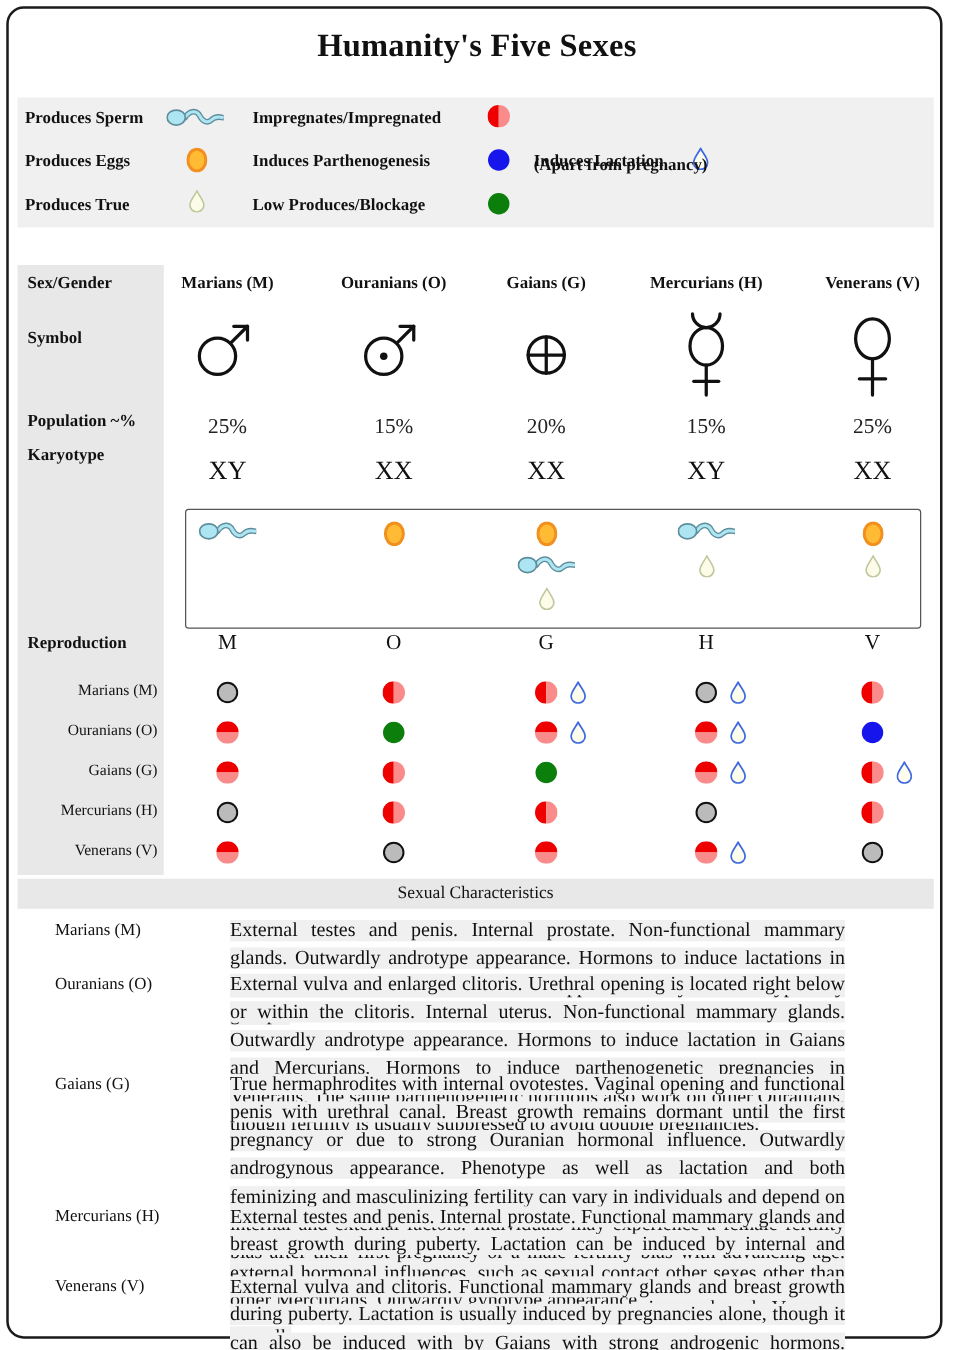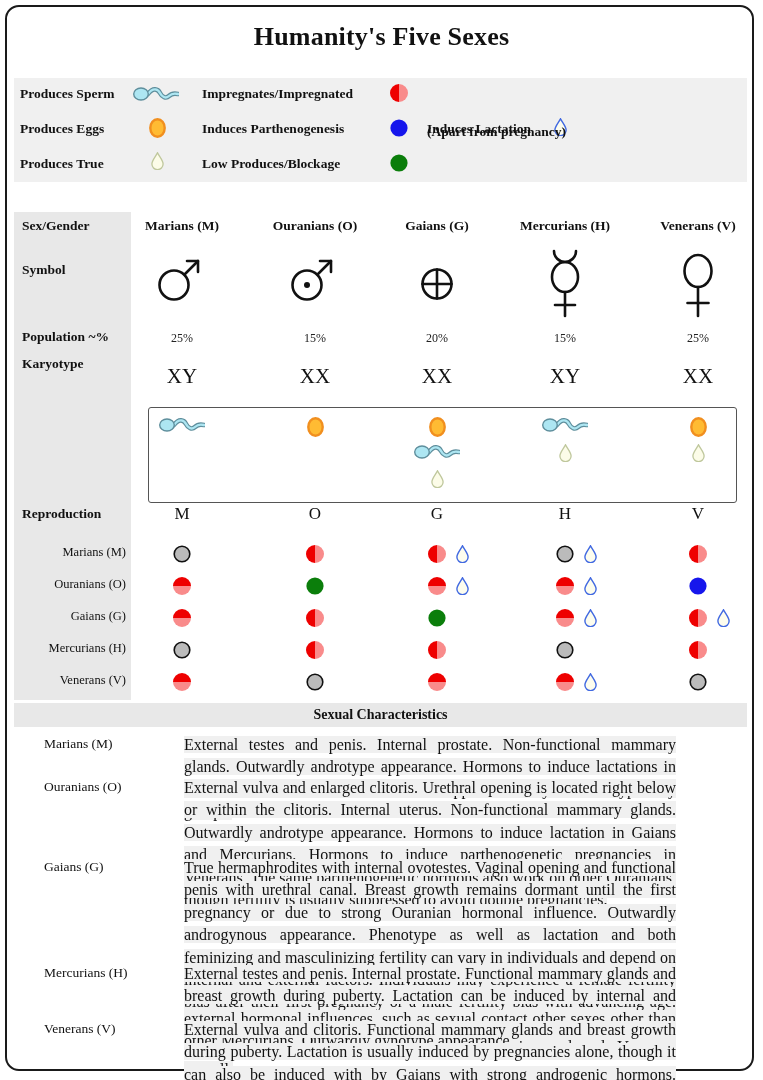--- a/index.html
+++ b/index.html
@@ -10,27 +10,27 @@
   .title{position:absolute;top:22px;left:0;width:763px;text-align:center;
          font-size:26px;font-weight:bold;letter-spacing:.2px;}
   .legend-block{position:absolute;left:14px;top:78px;width:733px;height:104px;background:#F0F0F0;}
   .abs{position:absolute;}
   .lg-label{font-size:13.5px;font-weight:bold;white-space:nowrap;text-align:center;}
   .lg-sub{font-size:13.5px;font-weight:bold;white-space:nowrap;}
   .labelcol{position:absolute;left:14px;top:212px;width:117px;height:488px;background:#E8E8E8;}
   .rowhead{position:absolute;left:22px;font-size:13.5px;font-weight:bold;white-space:nowrap;}
   .mrowlabel{position:absolute;left:8px;width:118px;text-align:right;font-size:12.5px;white-space:nowrap;}
   .colhead{position:absolute;width:150px;text-align:center;font-size:13.5px;font-weight:bold;white-space:nowrap;}
-  .pop{position:absolute;width:100px;text-align:center;font-size:12px;color:#222;}
+  .pop{position:absolute;width:100px;text-align:center;font-size:17px;color:#222;}
   .kary{position:absolute;width:100px;text-align:center;font-size:21px;color:#111;}
   .letter{position:absolute;width:60px;text-align:center;font-size:17px;}
   .prodbox{position:absolute;left:148px;top:407px;width:589px;height:96px;background:#fff;
            border:1.5px solid #555;border-radius:3px;box-sizing:border-box;}
   .scband{position:absolute;left:14px;top:703px;width:733px;height:24px;background:#E8E8E8;
-          text-align:center;font-size:14px;font-weight:bold;line-height:24px;}
+          text-align:center;font-size:14px;font-weight:normal;line-height:24px;}
   .chlabel{position:absolute;left:44px;font-size:13.5px;white-space:nowrap;}
   .chtext{position:absolute;left:140px;width:492px;font-size:16px;line-height:1.4;
           text-align:justify;margin-left:44px;}
   .chtext span{background:#F0F0F0;}
   svg{display:block;}
 </style>
 </head>
 <body>
 
 <div id="root">

